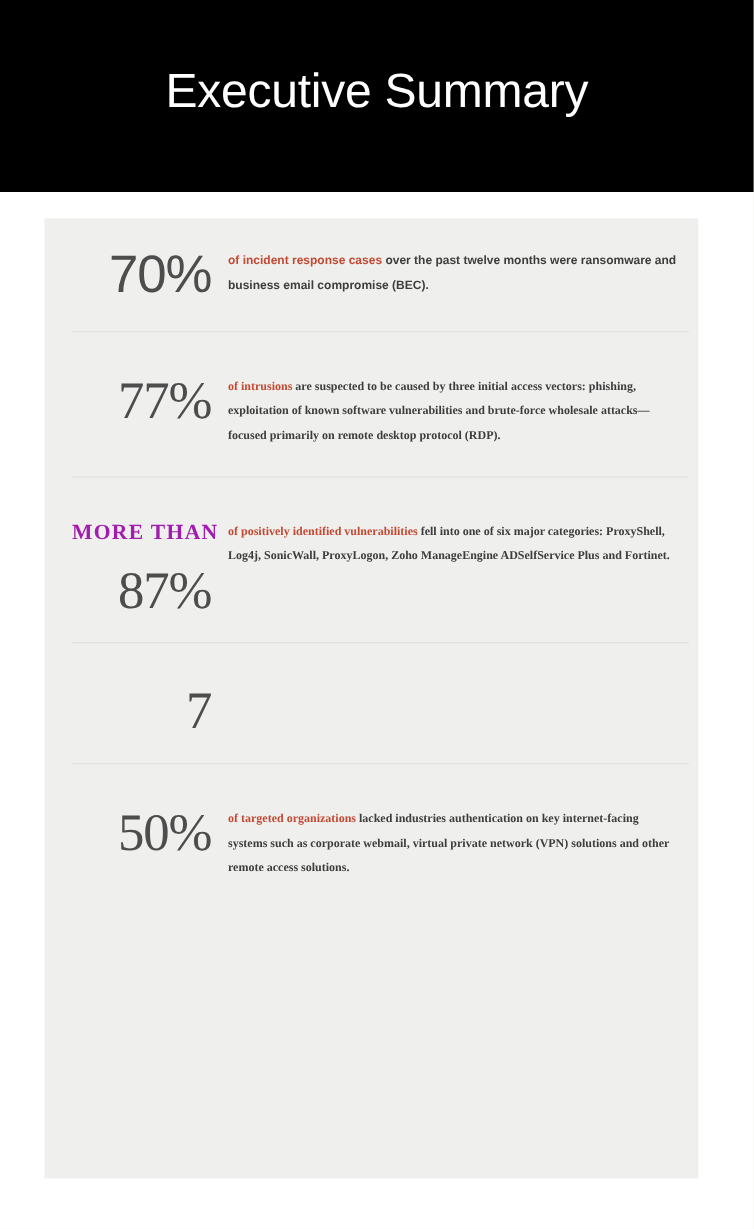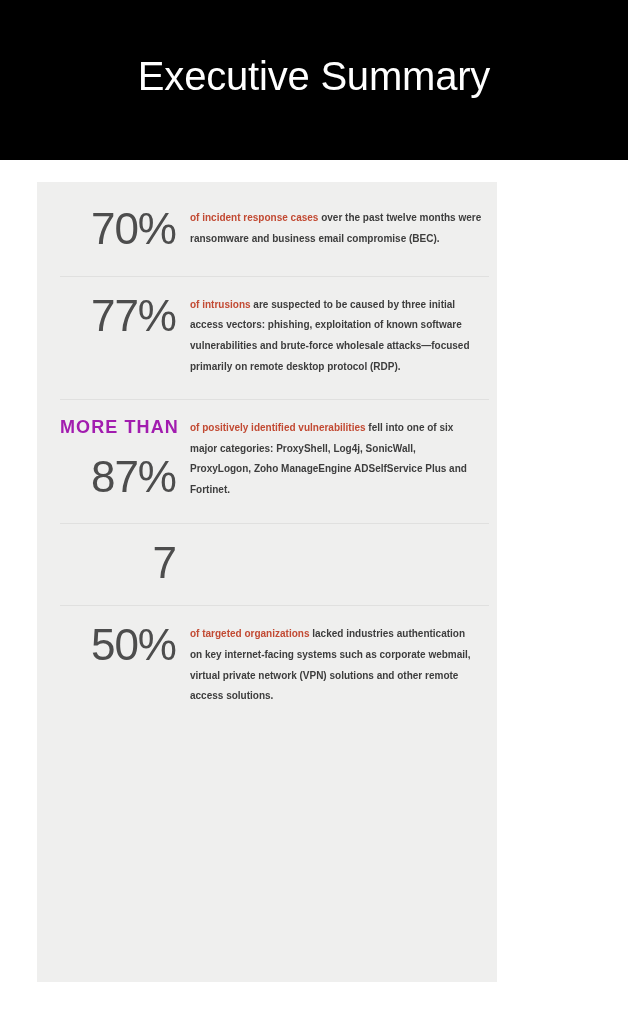--- a/index.html
+++ b/index.html
@@ -36,21 +36,21 @@
     line-height: 1;
     white-space: nowrap;
     padding-bottom: 8px;
   }
 
   
   .stats-card {
     position: absolute;
     left: 37px;
     top: 182px;
-    width: 460px;
+    width: 545px;
     height: 800px;
     background: #efefee;
     box-sizing: border-box;
     padding: 0;
   }
 
   .stat-list {
     position: relative;
     width: 100%;
     height: 100%;
@@ -108,21 +108,21 @@
     font-weight: 600;
     line-height: 20.6px;
   }
   .lead-in {
     color: #c24a33;
     font-weight: 700;
   }
 
   
   .row-pad-top    { padding-top: 26px; }
-  .row-pad-top-sm { padding-top: 18px; }
+  .row-pad-top-sm { padding-top: 36px; font-family: Liberation Serif, serif; }
   .row-pad-bot    { padding-bottom: 26px; }
   .row-pad-bot-sm { padding-bottom: 22px; }
 </style>
 </head>
 <body>
 
 <div class="header-band">
   <div class="header-title">Executive Summary</div>
 </div>
 

